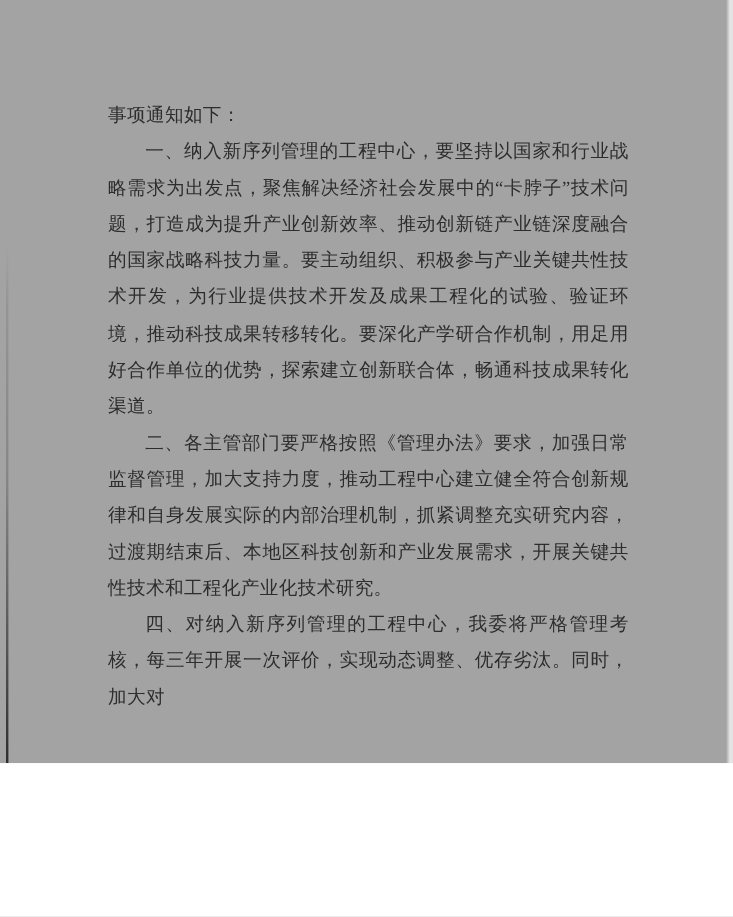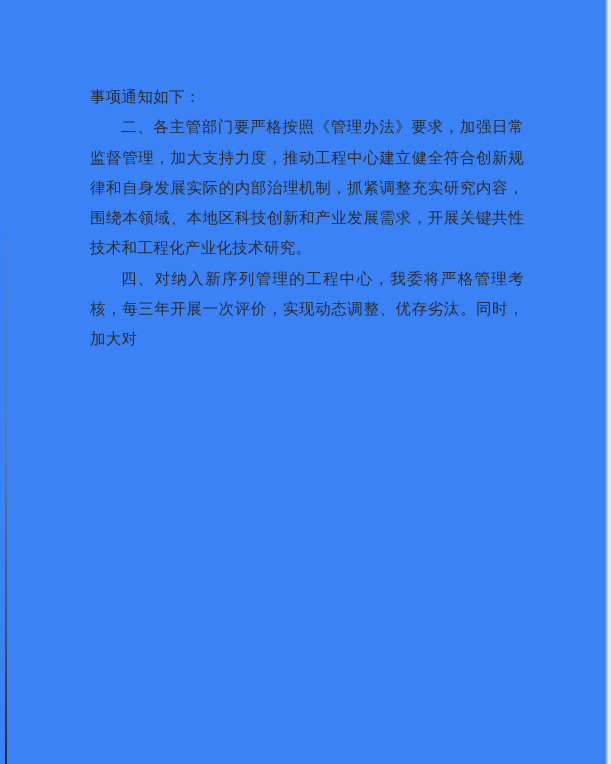--- a/index.html
+++ b/index.html
@@ -3,22 +3,22 @@
 <meta charset="utf-8">
 <style>
   html, body {
     margin: 0;
     padding: 0;
     background: #ffffff;
   }
   .page {
     position: relative;
     width: 611px;
-    height: 764px;
-    background: #3b82f6;
+    height: 636px;
+    background: #a3a3a3;
     overflow: hidden;
     font-family: "Liberation Serif", "DejaVu Serif", serif;
   }
   .text-block {
     position: absolute;
     left: 90px;
     top: 82px;
     width: 434px;
     color: #2d2d2d;
     font-size: 15.5px;
@@ -65,17 +65,18 @@
 <body>
 
 <div class="page">
 
   <div class="scan-line-left"></div>
 
   <div class="scan-edge-right"></div>
 
   <div class="text-block">
     <p class="para continuation">事项通知如下：</p>
-    <p class="para">二、各主管部门要严格按照《管理办法》要求，加强日常监督管理，加大支持力度，推动工程中心建立健全符合创新规律和自身发展实际的内部治理机制，抓紧调整充实研究内容，围绕本领域、本地区科技创新和产业发展需求，开展关键共性技术和工程化产业化技术研究。</p>
+    <p class="para">一、纳入新序列管理的工程中心，要坚持以国家和行业战略需求为出发点，聚焦解决经济社会发展中的“卡脖子”技术问题，打造成为提升产业创新效率、推动创新链产业链深度融合的国家战略科技力量。要主动组织、积极参与产业关键共性技术开发，为行业提供技术开发及成果工程化的试验、验证环境，推动科技成果转移转化。要深化产学研合作机制，用足用好合作单位的优势，探索建立创新联合体，畅通科技成果转化渠道。</p>
+    <p class="para">二、各主管部门要严格按照《管理办法》要求，加强日常监督管理，加大支持力度，推动工程中心建立健全符合创新规律和自身发展实际的内部治理机制，抓紧调整充实研究内容，过渡期结束后、本地区科技创新和产业发展需求，开展关键共性技术和工程化产业化技术研究。</p>
     <p class="para">四、对纳入新序列管理的工程中心，我委将严格管理考核，每三年开展一次评价，实现动态调整、优存劣汰。同时，加大对</p>
   </div>
 
 </div>
 
 </body></html>

